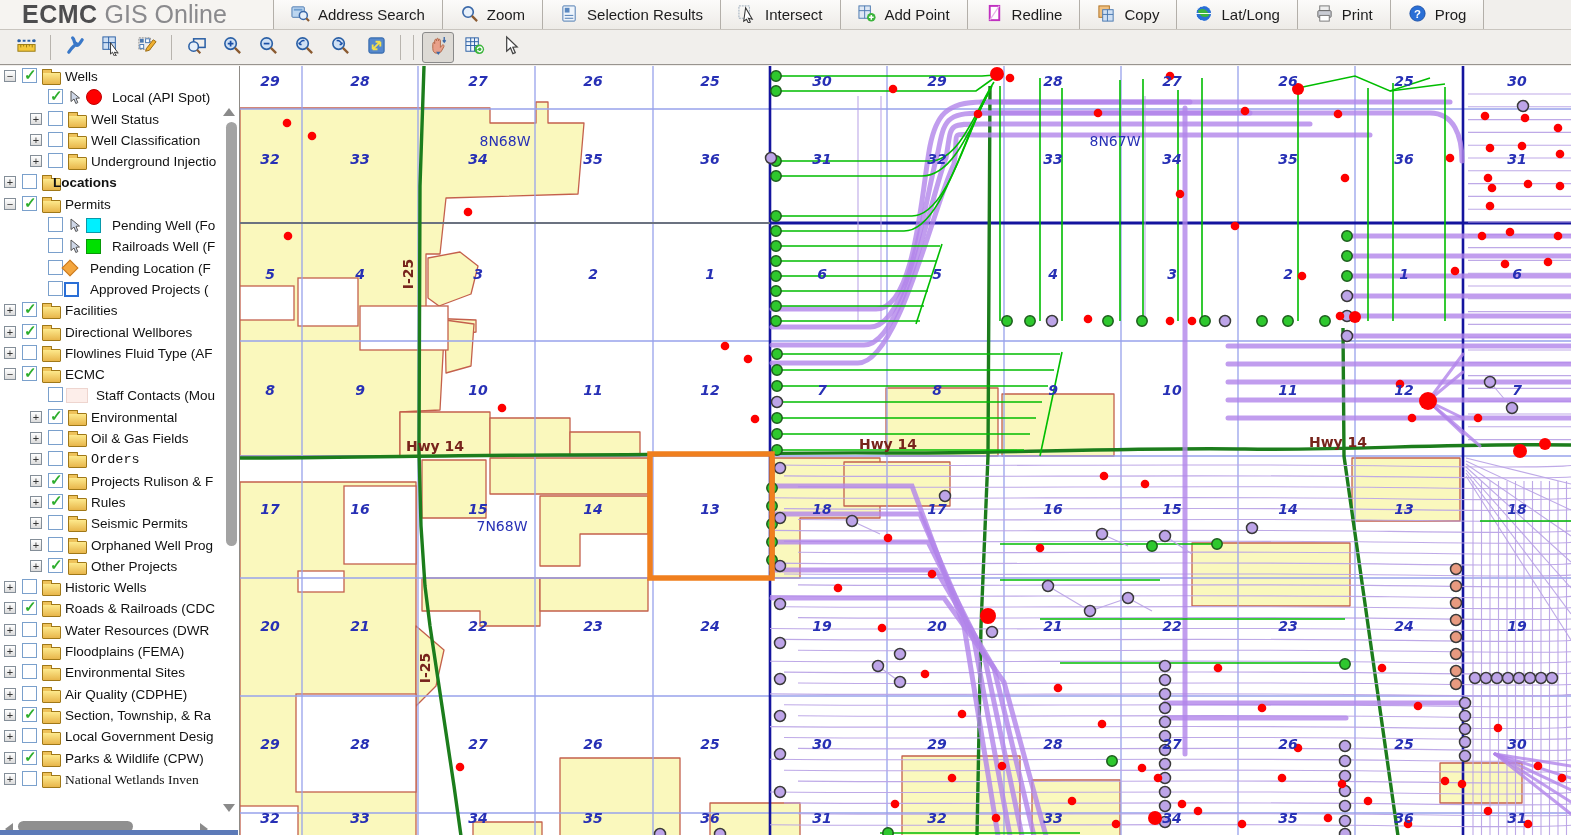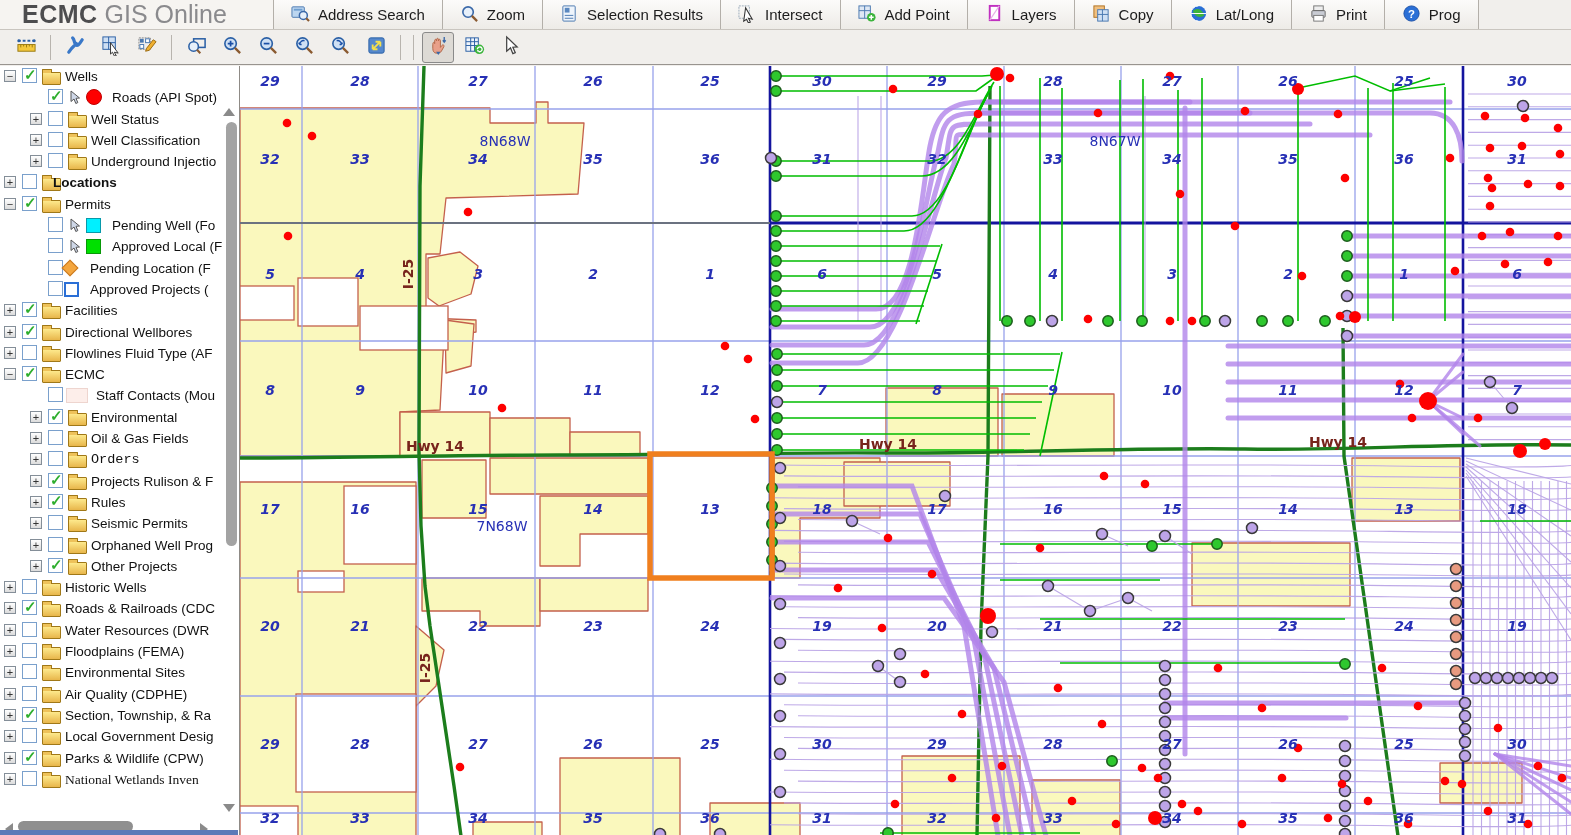--- a/index.html
+++ b/index.html
@@ -116,21 +116,21 @@
             <circle cx="14" cy="14" r="4.5" fill="#3cb43c"></circle>
             <path d="M14,11.5 V16.5 M11.5,14 H16.5" stroke="#fff" stroke-width="1.6"></path>
           </svg></span>
         <span>Add Point</span>
       </div>
       <div class="tab">
         <span><svg viewBox="0 0 20 20" width="19" height="19">
             <rect x="5" y="2" width="10" height="15" fill="#fff" stroke="#c030c0" stroke-width="2"></rect>
             <line x1="5" y1="17" x2="15" y2="2" stroke="#e8b0e8" stroke-width="1.2"></line>
           </svg></span>
-        <span>Layers</span>
+        <span>Redline</span>
       </div>
       <div class="tab">
         <span><svg viewBox="0 0 20 20" width="19" height="19">
             <rect x="2" y="2" width="11" height="12" fill="#f0c080" stroke="#b07020"></rect>
             <rect x="6" y="6" width="11" height="12" fill="#cfe0f4" stroke="#4a78b0"></rect>
             <line x1="6" y1="11" x2="17" y2="11" stroke="#4a78b0"></line>
             <line x1="11" y1="6" x2="11" y2="18" stroke="#4a78b0"></line>
           </svg></span>
         <span>Copy</span>
       </div>
@@ -271,21 +271,21 @@
         <span class="lp-label" style="left: 65px;">Wells</span>
       </div>
       <div class="lp-row">
         <div class="chk" style="left: 48px;">
           <span class="mark">✓</span>
         </div>
         <span class="cursor-ic" style="left: 68px; position: absolute;"><svg width="14" height="15" viewBox="0 0 14 15">
             <path d="M3,1 L3,11.5 L6,9 L7.8,13.5 L9.8,12.6 L8,8.3 L11.5,8 Z" fill="#cfd8e8" stroke="#555" stroke-width="1"></path>
           </svg></span>
         <div class="sw red-circle" style="left: 86px;"></div>
-        <span class="lp-label" style="left: 112px;">Roads (API Spot)</span>
+        <span class="lp-label" style="left: 112px;">Local (API Spot)</span>
       </div>
       <div class="lp-row">
         <div class="exp" style="left: 30px;">+</div>
         <div class="chk" style="left: 48px;"></div>
         <div class="foldr" style="left: 68px;"></div>
         <span class="lp-label" style="left: 91px;">Well Status</span>
       </div>
       <div class="lp-row">
         <div class="exp" style="left: 30px;">+</div>
         <div class="chk" style="left: 48px;"></div>
@@ -319,21 +319,21 @@
           </svg></span>
         <div class="sw cyan-square" style="left: 86px;"></div>
         <span class="lp-label" style="left: 112px;">Pending Well (Fo</span>
       </div>
       <div class="lp-row">
         <div class="chk" style="left: 48px;"></div>
         <span class="cursor-ic" style="left: 68px; position: absolute;"><svg width="14" height="15" viewBox="0 0 14 15">
             <path d="M3,1 L3,11.5 L6,9 L7.8,13.5 L9.8,12.6 L8,8.3 L11.5,8 Z" fill="#cfd8e8" stroke="#555" stroke-width="1"></path>
           </svg></span>
         <div class="sw green-square" style="left: 86px;"></div>
-        <span class="lp-label" style="left: 112px;">Approved Local (F</span>
+        <span class="lp-label" style="left: 112px;">Railroads Well (F</span>
       </div>
       <div class="lp-row">
         <div class="chk" style="left: 48px;"></div>
         <div class="sw orange-diamond" style="left: 64px;"></div>
         <span class="lp-label" style="left: 90px;">Pending Location (F</span>
       </div>
       <div class="lp-row">
         <div class="chk" style="left: 48px;"></div>
         <div class="sw blue-outline-square" style="left: 64px;"></div>
         <span class="lp-label" style="left: 90px;">Approved Projects (</span>

